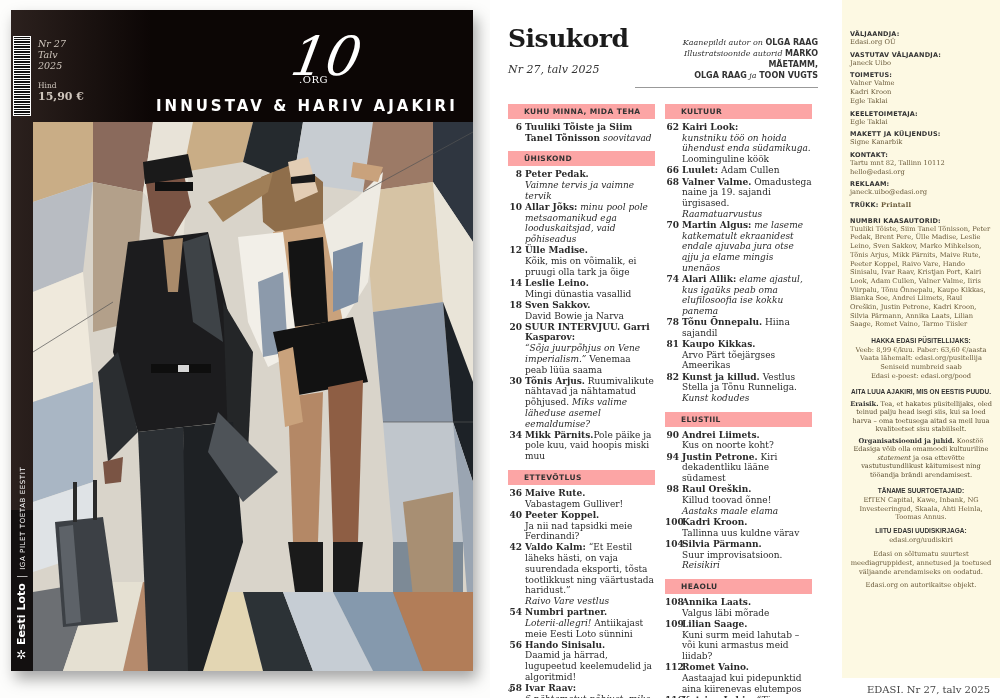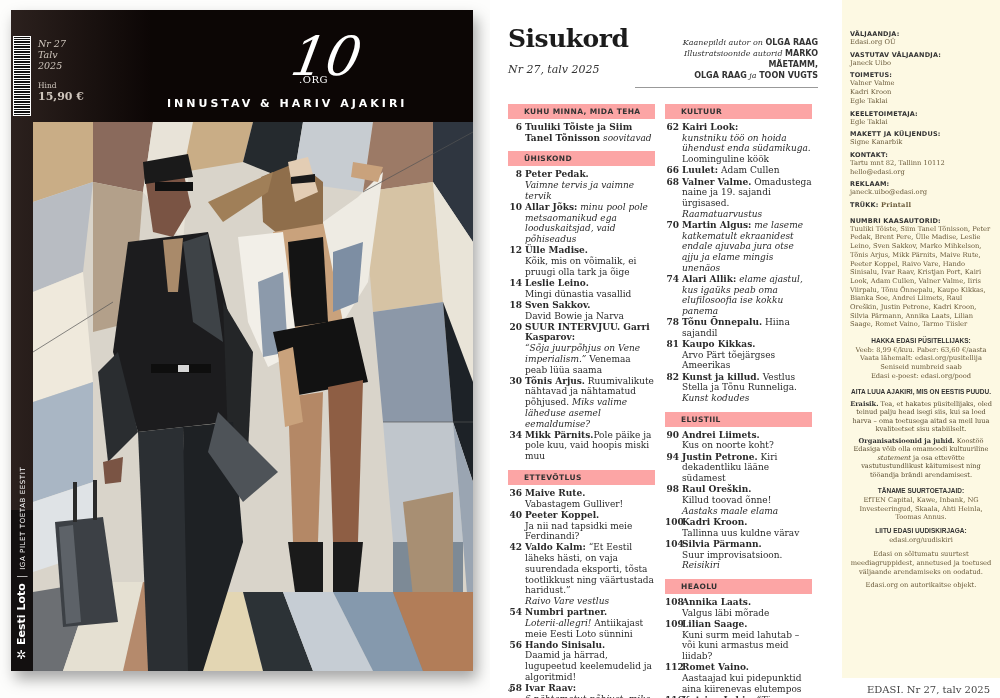--- a/index.html
+++ b/index.html
@@ -29,22 +29,22 @@
   .logo {
     position: absolute; left: 138px; top: 37px; color: #fff;
     font-family: "DejaVu Serif", serif; font-size: 40px; letter-spacing: 1px; line-height: 40px;
   }
   .logo-org { position: absolute; left: 288px; top: 64px; color: #fff; font-size: 10px; letter-spacing: 0.5px; }
   .logo-ten {
     position: absolute; left: 281px; top: 20px; color: #fff; font-family: "DejaVu Serif", serif;
     font-style: italic; font-size: 54px; font-weight: 200; line-height: 54px; transform: skewX(-10deg);
   }
   .tagline {
-    position: absolute; left: 156px; top: 87px; color: #fff;
-    font-family: "DejaVu Sans", sans-serif; font-weight: bold; font-size: 11px; letter-spacing: 3px;
+    position: absolute; left: 145px; top: 87px; color: #fff;
+    font-family: "DejaVu Sans", sans-serif; font-weight: bold; font-size: 15px; letter-spacing: 3px;
   }
   .spine-strip {
     position: absolute; left: 0; top: 500px; width: 22px; height: 161px; background: #131010;
   }
   .spine-text {
     position: absolute; left: 3px; top: 650px; transform-origin: 0 0; transform: rotate(-90deg);
     white-space: nowrap; color: #fff; font-family: "DejaVu Sans", sans-serif; font-size: 10px;
   }
   .spine-text b { font-size: 11px; }
   .spine-text .sep { margin: 0 5px; opacity: 0.8; }

